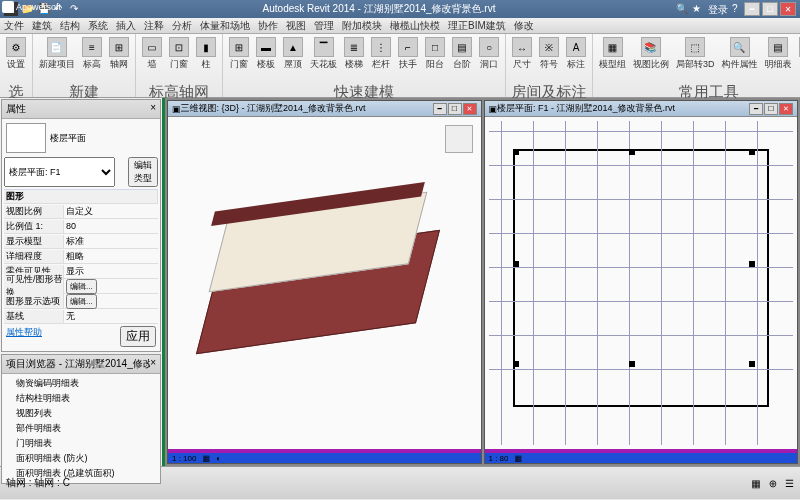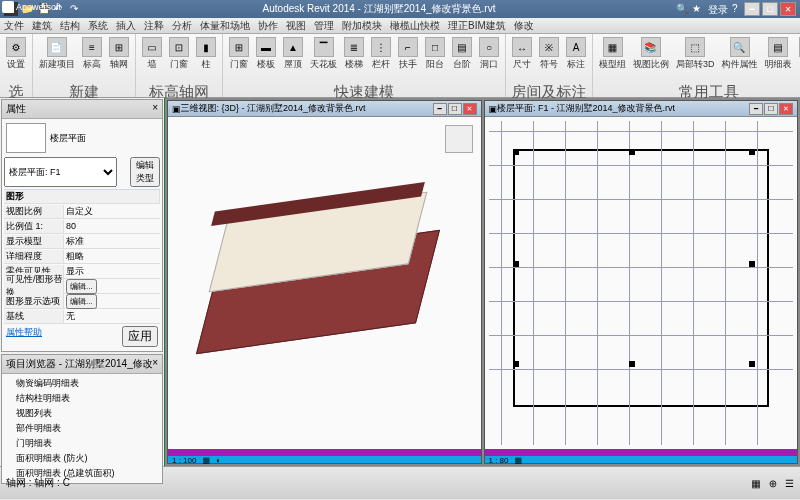--- a/index.html
+++ b/index.html
@@ -20,21 +20,21 @@
 .ribbon { height: 64px; background: linear-gradient(#f8f8f8, #e8e8e8); display: flex; border-bottom: 1px solid #999; }
 .ribbon-group { border-right: 1px solid #ccc; padding: 2px 4px; display: flex; flex-direction: column; }
 .ribbon-group .tools { display: flex; gap: 3px; flex: 1; align-items: flex-start; }
 .ribbon-group .glabel { text-align: center; font-size: 15px; color: #555; height: 12px; }
 .rtool { display: flex; flex-direction: column; align-items: center; gap: 1px; cursor: pointer; padding: 1px 2px; }
 .rtool .ico { width: 20px; height: 20px; background: #d0d0d0; border: 1px solid #aaa; display: flex; align-items: center; justify-content: center; font-size: 10px; }
 .rtool .lbl { font-size: 9px; color: #333; white-space: nowrap; }
 
 .workspace { display: flex; height: 368px; }
 
-.left-panels { width: 165px; display: flex; flex-direction: column; border-right: 1px solid #15803d; background: #f0f0f0; }
+.left-panels { width: 165px; display: flex; flex-direction: column; border-right: 3px solid #15803d; background: #f0f0f0; }
 .panel { border: 1px solid #999; margin: 1px; background: #f8f8f8; }
 .panel-title { background: linear-gradient(#e0e0e0, #d0d0d0); padding: 2px 4px; font-size: 10px; display: flex; justify-content: space-between; border-bottom: 1px solid #aaa; }
 .panel-title .x { cursor: pointer; }
 .panel-body { padding: 2px; font-size: 9px; }
 .prop-row { display: flex; border-bottom: 1px solid #ddd; height: 15px; align-items: center; }
 .prop-row .pk { width: 60px; padding-left: 2px; background: #f0f0f0; border-right: 1px solid #ddd; }
 .prop-row .pv { flex: 1; padding-left: 2px; }
 .prop-row .pv button { font-size: 8px; padding: 0 2px; }
 .typeselect { width: 100%; font-size: 9px; }
 .preview { height: 34px; display: flex; align-items: center; gap: 4px; padding: 2px; }
@@ -44,21 +44,21 @@
 .browser-list div { padding: 1px 2px 1px 12px; cursor: pointer; }
 
 .viewports { flex: 1; display: flex; gap: 2px; padding: 2px; background: #888; }
 .viewport { flex: 1; background: #fff; border: 1px solid #555; display: flex; flex-direction: column; }
 .vp-title { height: 16px; background: linear-gradient(#c8d8e8, #a8c0d8); display: flex; align-items: center; padding: 0 4px; font-size: 9px; border-bottom: 1px solid #888; }
 .vp-title .vtext { flex: 1; white-space: nowrap; overflow: hidden; }
 .vp-title .vbtns { display: flex; gap: 1px; }
 .vp-title .vbtns span { width: 14px; height: 12px; background: #e0e0e0; border: 1px solid #888; display: flex; align-items: center; justify-content: center; font-size: 7px; cursor: pointer; }
 .vp-title .vbtns .vclose { background: #e05050; color: #fff; }
 .vp-canvas { flex: 1; position: relative; background: #fafafa; overflow: hidden; }
-.vp-status { height: 14px; background: #0ea5e9; border-top: 7px solid #a21caf; display: flex; align-items: flex-start; gap: 6px; padding: 0 4px; font-size: 8px; }
+.vp-status { height: 14px; background: #1d4ed8; border-top: 4px solid #a21caf; display: flex; align-items: flex-end; gap: 6px; padding: 0 4px; font-size: 8px; }
 
 
 .house3d { position: absolute; left: 20px; top: 70px; width: 260px; height: 170px; }
 .house3d .base { position: absolute; left: 20px; top: 60px; width: 220px; height: 90px; background: #8a3838; transform: skewY(-8deg) skewX(-15deg); border: 1px solid #552020; }
 .house3d .walls { position: absolute; left: 30px; top: 20px; width: 200px; height: 70px; background: #f0e8d8; transform: skewY(-8deg) skewX(-15deg); border: 1px solid #aaa; }
 .house3d .roof { position: absolute; left: 25px; top: 10px; width: 210px; height: 14px; background: #6a2828; transform: skewY(-8deg) skewX(-15deg); }
 .cube { position: absolute; right: 8px; top: 8px; width: 28px; height: 28px; border: 1px solid #aaa; background: #eee; }
 
 
 .plan { position: absolute; inset: 4px; }

